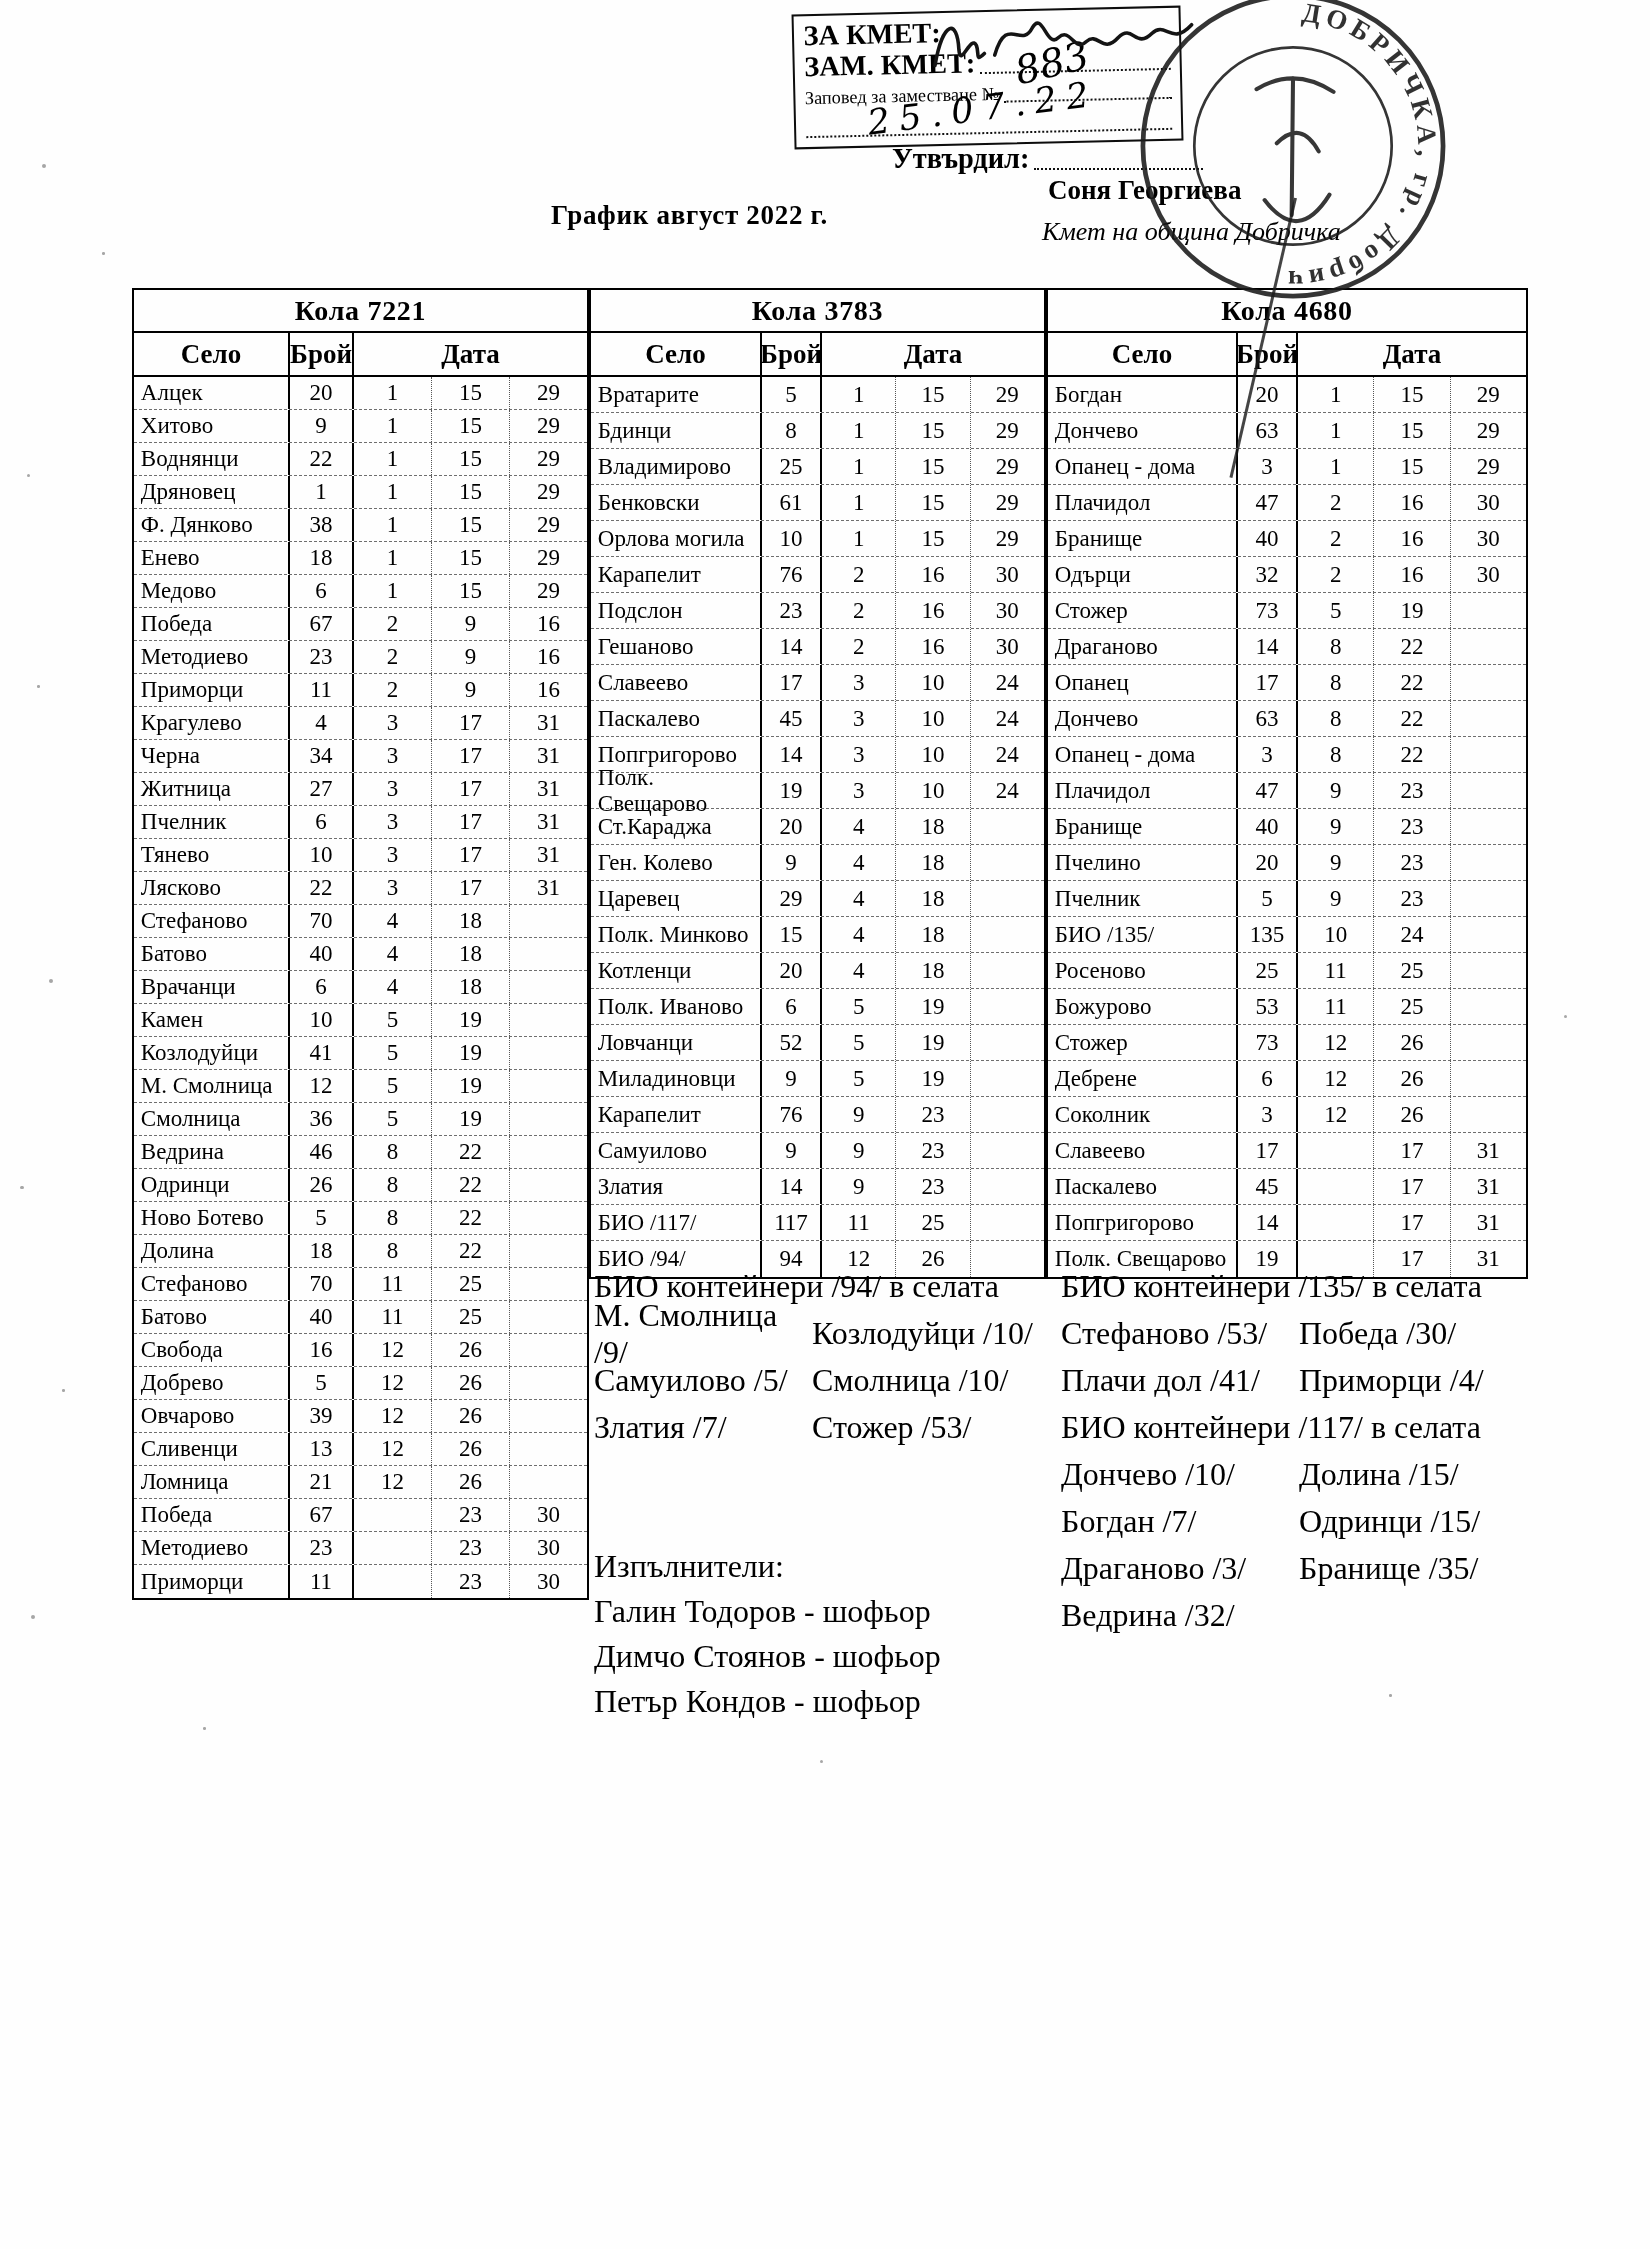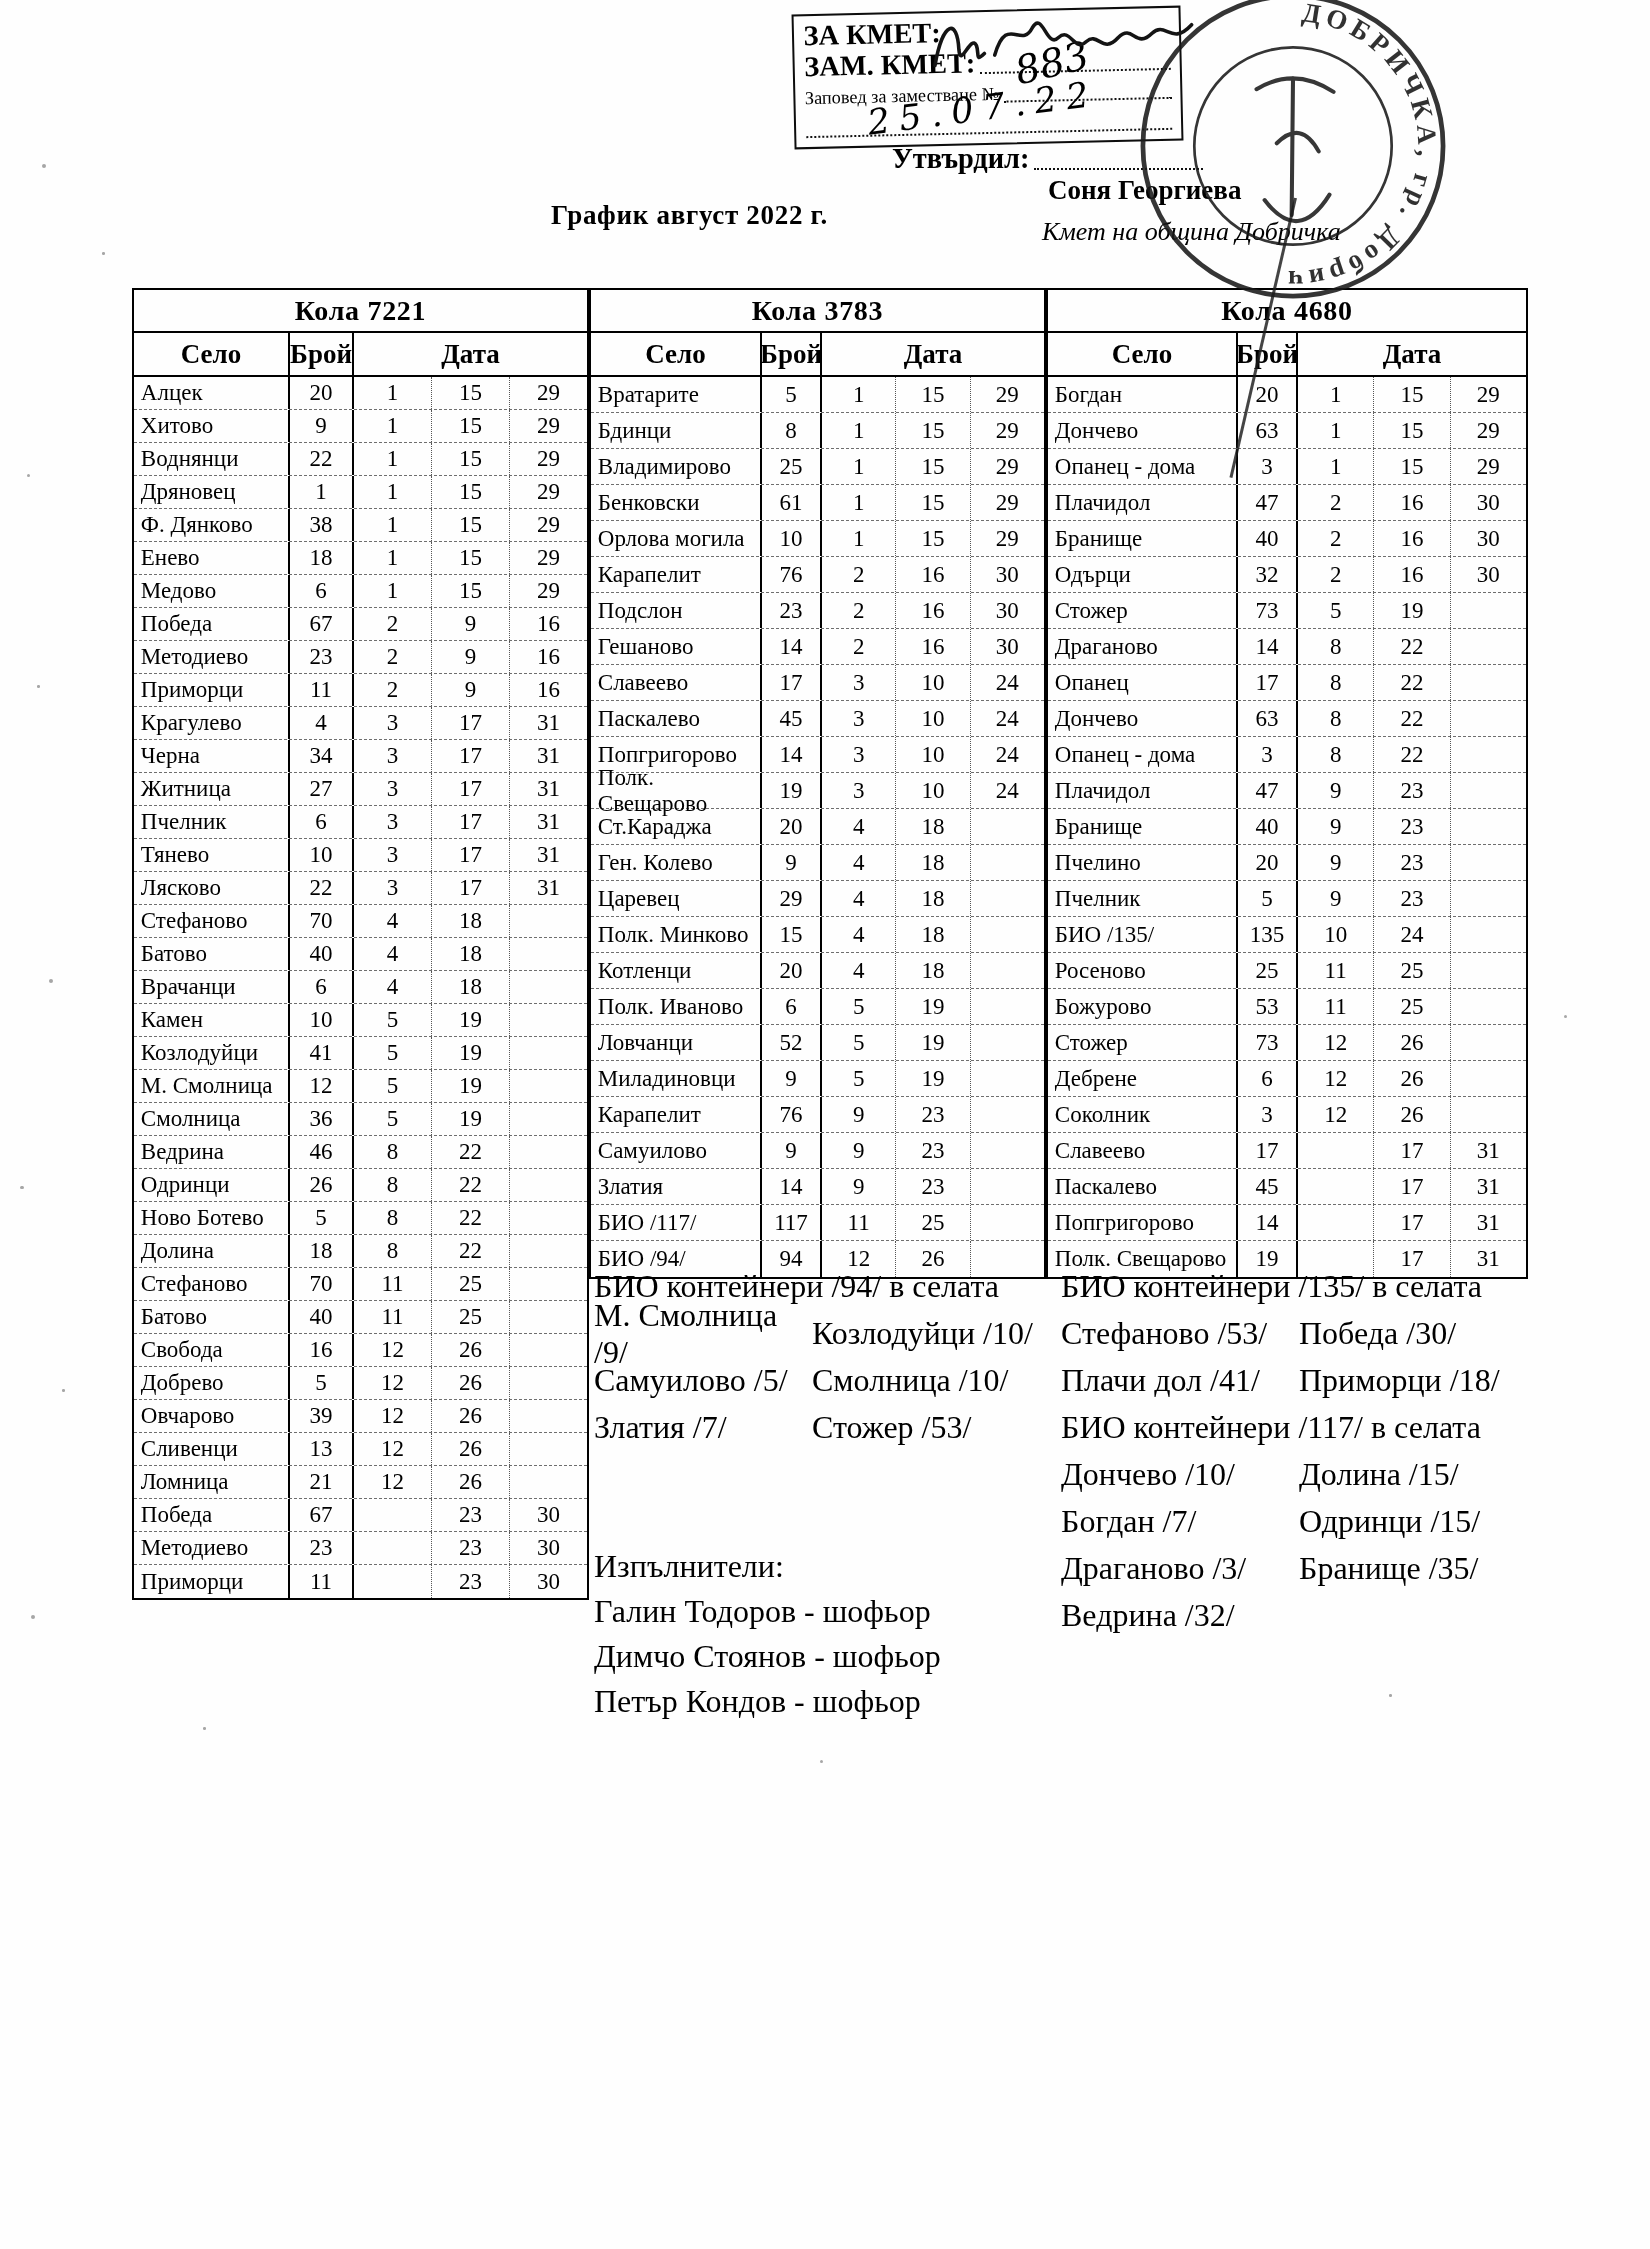--- a/index.html
+++ b/index.html
@@ -791,21 +791,21 @@
 
   <div class="notes rnote" style="left:1061px; top:1263px; width:501px;">
     <div id="nr-lines">
         <div class="note-line note-header">БИО контейнери /135/ в селата</div>
         <div class="note-line">
           <span class="note-a">Стефаново /53/</span>
           <span>Победа /30/</span>
         </div>
         <div class="note-line">
           <span class="note-a">Плачи дол /41/</span>
-          <span>Приморци /18/</span>
+          <span>Приморци /4/</span>
         </div>
         <div class="note-line note-header">БИО контейнери /117/ в селата</div>
         <div class="note-line">
           <span class="note-a">Дончево /10/</span>
           <span>Долина /15/</span>
         </div>
         <div class="note-line">
           <span class="note-a">Богдан /7/</span>
           <span>Одринци /15/</span>
         </div>

